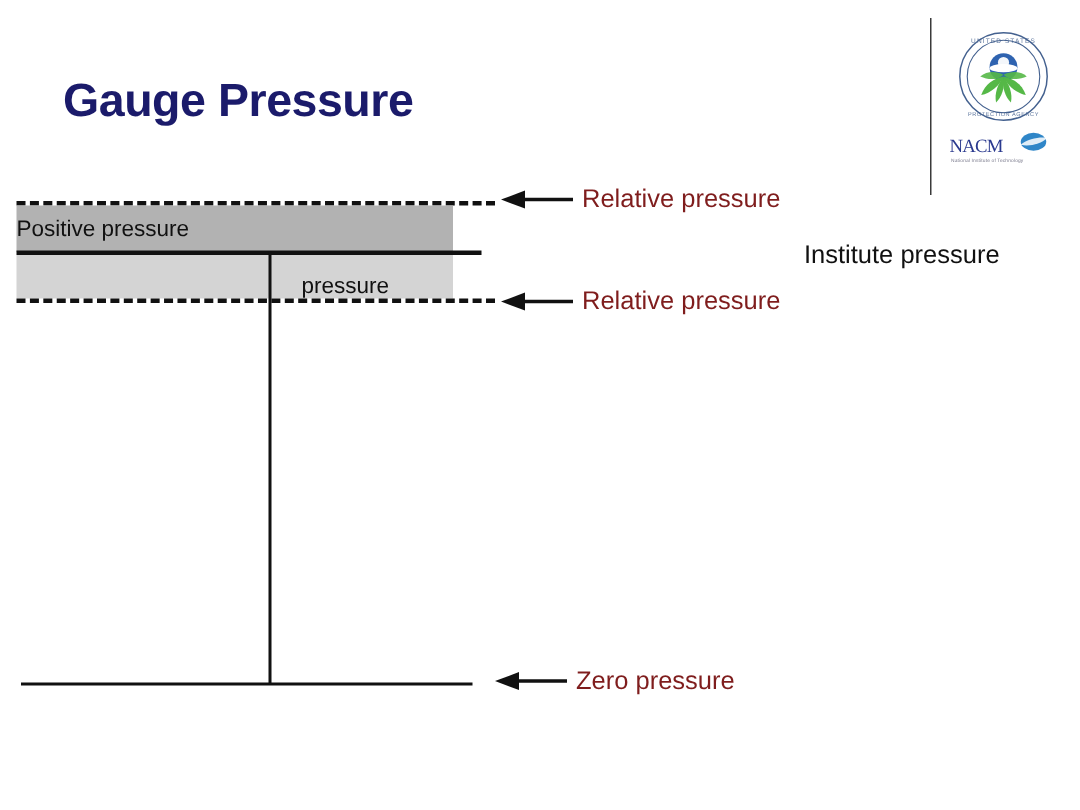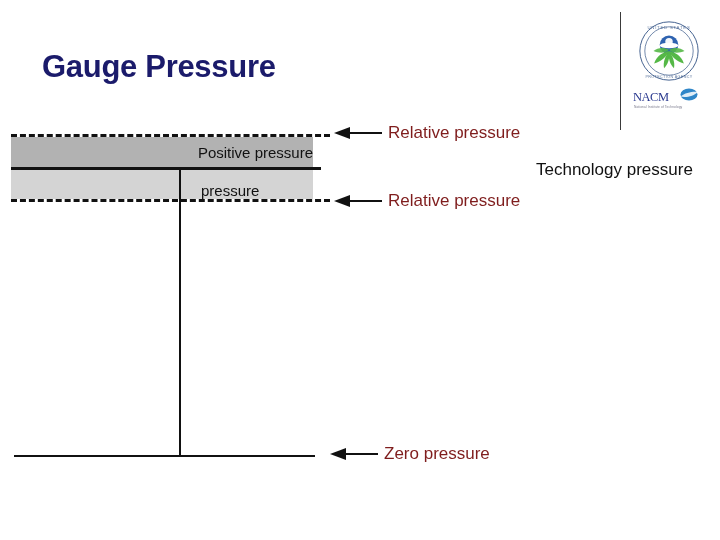--- a/index.html
+++ b/index.html
@@ -77,25 +77,24 @@
     width: 720px;
     height: 540px;
   }
 
   .band {
     position: absolute;
     left: 11px;
     width: 291px;
     display: flex;
     align-items: center;
-    justify-content: flex-end;
+    justify-content: flex-start;
     font-size: 15px;
     color: #111111;
     white-space: nowrap;
-    padding-left: 11px;
   }
   .band-positive {
     top: 137px;
     height: 31px;
     background: #b2b2b2;
   }
   .band-negative {
     top: 170px;
     height: 29px;
     background: #d4d4d4;
@@ -266,16 +265,16 @@
     </div>
 
     <div class="callout callout-zero">
       <svg class="arrow-svg" width="48" height="14" viewBox="0 0 48 14">
         <line x1="14" y1="7" x2="48" y2="7" stroke="#111111" stroke-width="2.2"></line>
         <polygon points="0,7 16,1 16,13" fill="#111111"></polygon>
       </svg>
       <span class="callout-label">Zero pressure</span>
     </div>
 
-    <div class="barometric-label">Technology pressure</div>
+    <div class="barometric-label">Institute pressure</div>
 
   </div>
 </div>
 
 </body></html>

